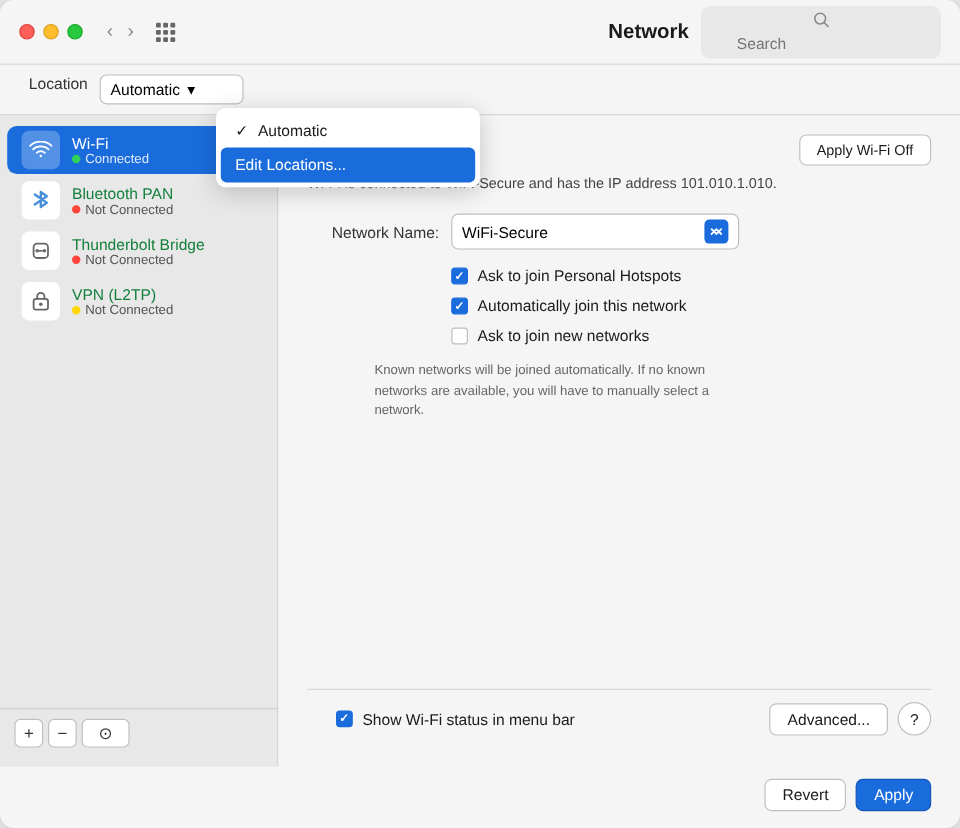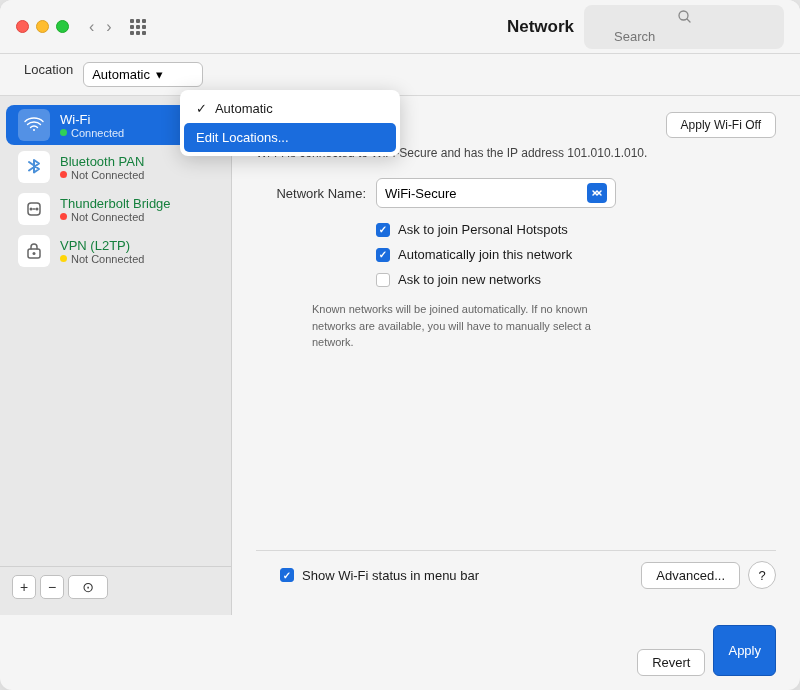--- a/index.html
+++ b/index.html
@@ -468,21 +468,20 @@
       display: flex;
       align-items: center;
       justify-content: center;
       padding: 0;
     }
 
     .revert-btn {
       background: white;
       border: 1px solid #c0c0c0;
       color: #1a1a1a;
-      margin-top: 24px;
     }
 
     .apply-btn {
       background: #1a6cdd;
       border: 1px solid #1256b8;
       color: white;
     }
 
     .window-footer {
       display: flex;

